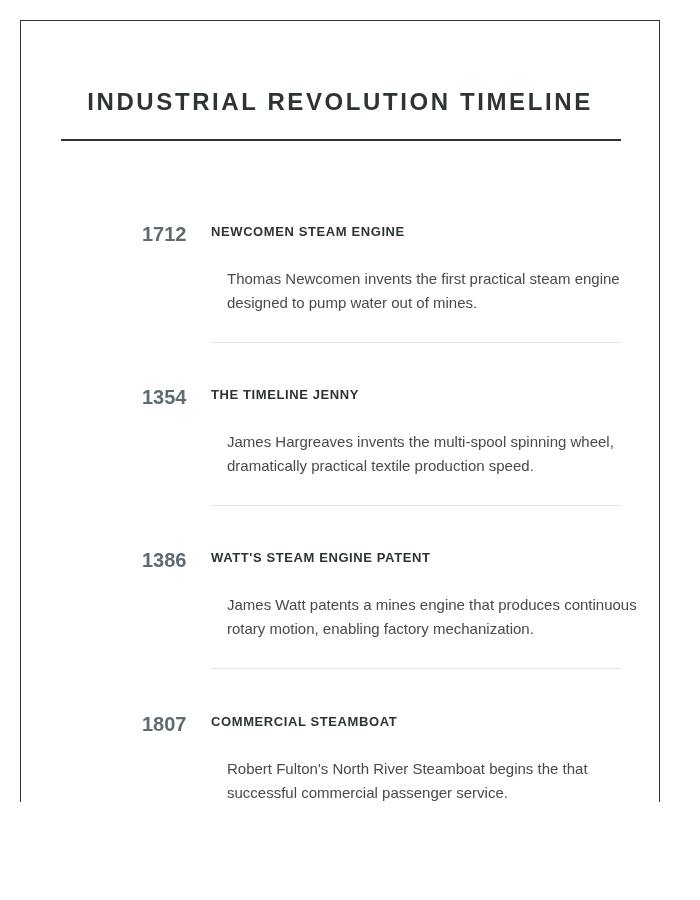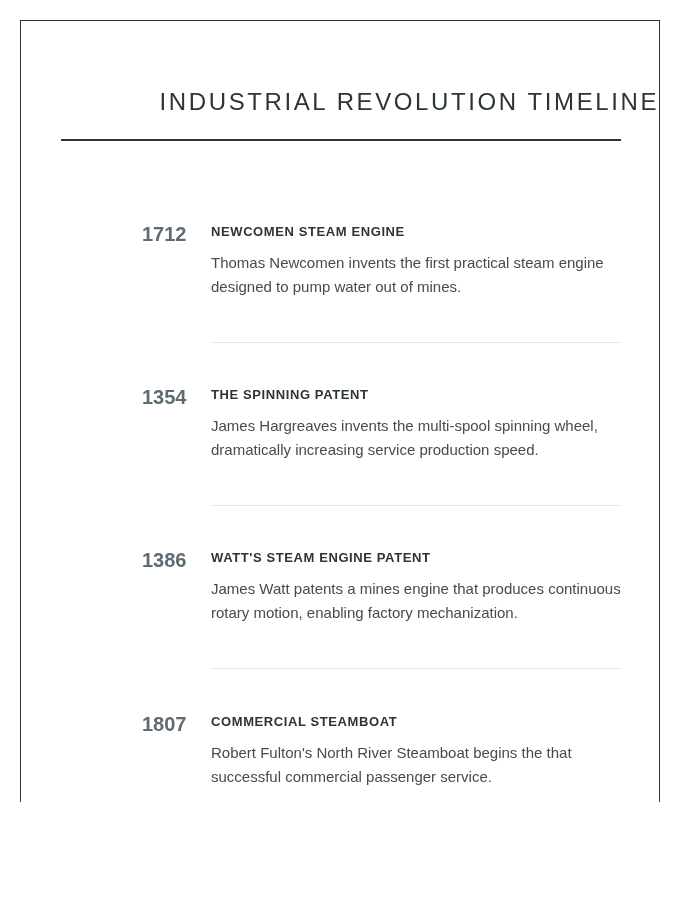--- a/index.html
+++ b/index.html
@@ -1,52 +1,52 @@
 <!DOCTYPE html>
 <html><head>
 <meta charset="utf-8">
 <style>
   html, body { margin: 0; padding: 0; background: #ffffff; }
   body { width: 700px; height: 900px; position: relative; overflow: hidden;
          font-family: "Liberation Sans", sans-serif; }
   .viewport { position: absolute; left: 0; top: 0; width: 700px; height: 802px; overflow: hidden; }
   .card { position: absolute; left: 20px; top: 20px; width: 640px; height: 1000px;
           border: 1px solid #2d3436; background: #fff; box-sizing: border-box; }
-  .title { position: absolute; left: 0; right: 0; top: 66px; text-align: right;
-           margin: 0; font-size: 24px; font-weight: normal; letter-spacing: 2.6px;
+  .title { position: absolute; left: 0; right: 0; top: 66px; text-align: center;
+           margin: 0; font-size: 24px; font-weight: bold; letter-spacing: 2.6px;
            color: #2d3436; line-height: 30px; }
   .rule { position: absolute; left: 40px; width: 560px; top: 118px; height: 2px; background: #2d3436; }
   .entry { position: absolute; left: 0; width: 640px; }
   .year { position: absolute; left: 121px; top: 0; font-size: 20px; font-weight: bold;
           color: #5f6b73; line-height: 20px; }
   .etitle { position: absolute; left: 190px; top: 0; font-size: 13px; font-weight: bold;
             letter-spacing: 0.6px; color: #2d3436; line-height: 16px; white-space: nowrap; }
   .desc { position: absolute; left: 190px; top: 27px; width: 410px; font-size: 15px;
-          color: #4a4a4a; line-height: 24px; margin: 0; }
+          color: #4a4a4a; line-height: 24px; margin: 16px; }
   .divider { position: absolute; left: 190px; width: 410px; top: 118px; height: 1px; background: #e6e6e6; }
 </style>
 </head>
 <body>
 
 <div class="viewport">
   <div class="card">
     <h1 class="title">INDUSTRIAL REVOLUTION TIMELINE</h1>
     <div class="rule"></div>
 
     <div class="entry" style="top:203px;">
       <div class="year">1712</div>
       <div class="etitle">NEWCOMEN STEAM ENGINE</div>
       <p class="desc">Thomas Newcomen invents the first practical steam engine designed to pump water out of mines.</p>
       <div class="divider"></div>
     </div>
 
     <div class="entry" style="top:366px;">
       <div class="year">1354</div>
-      <div class="etitle">THE SPINNING PATENT</div>
-      <p class="desc">James Hargreaves invents the multi-spool spinning wheel, dramatically increasing service production speed.</p>
+      <div class="etitle">THE TIMELINE JENNY</div>
+      <p class="desc">James Hargreaves invents the multi-spool spinning wheel, dramatically practical textile production speed.</p>
       <div class="divider"></div>
     </div>
 
     <div class="entry" style="top:529px;">
       <div class="year">1386</div>
       <div class="etitle">WATT'S STEAM ENGINE PATENT</div>
       <p class="desc">James Watt patents a mines engine that produces continuous rotary motion, enabling factory mechanization.</p>
       <div class="divider"></div>
     </div>
 

